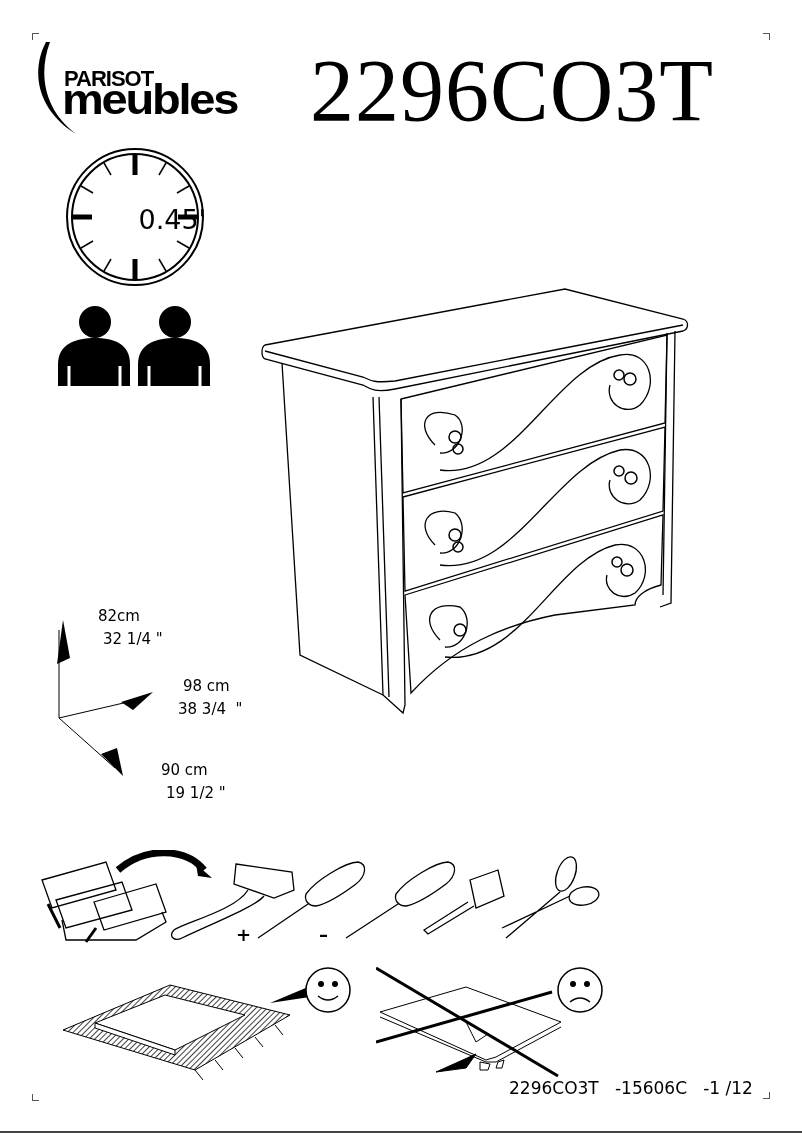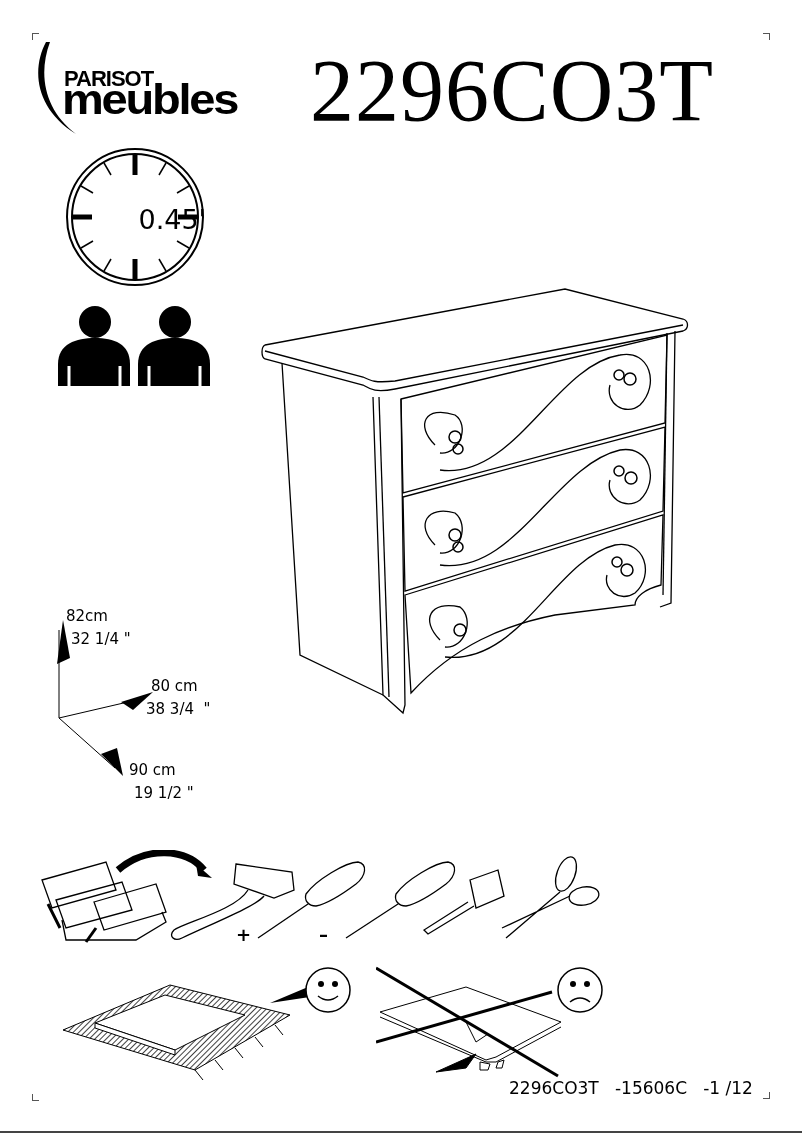--- a/index.html
+++ b/index.html
@@ -9,21 +9,21 @@
   .corner { position: absolute; width: 6px; height: 6px; border-color: #555; border-style: solid; border-width: 0; }
   .c-tl { left: 32px; top: 33px; border-left-width: 1px; border-top-width: 1px; }
   .c-tr { left: 763px; top: 33px; border-right-width: 1px; border-top-width: 1px; }
   .c-bl { left: 32px; top: 1094px; border-left-width: 1px; border-bottom-width: 1px; }
   .c-br { left: 763px; top: 1092px; border-right-width: 1px; border-bottom-width: 1px; }
   .title { left: 310px; top: 22px; font-size: 88px; line-height: 100px; letter-spacing: 1px; font-family: Liberation Serif, serif; margin-top: 19px; }
   .logo { left: 34px; top: 38px; width: 240px; height: 100px; }
   .logo .brand1 { position: absolute; left: 30px; top: 28px; font-family: "Liberation Sans", sans-serif; font-weight: bold; font-size: 22px; letter-spacing: -1px; }
   .logo .brand2 { position: absolute; left: 28px; top: 38px; font-family: "Liberation Sans", sans-serif; font-weight: bold; font-size: 42px; letter-spacing: -2px; transform: scaleX(1.12); transform-origin: left; }
   .clock-label { left: 66px; top: 204px; width: 140px; text-align: right; font-size: 27px; }
-  .dim { font-size: 15px; line-height: 22px; white-space: pre; }
+  .dim { font-size: 15px; line-height: 22px; white-space: pre; margin-left: 32px; }
   .footer { left: 509px; top: 1078px; font-size: 17px; white-space: pre; }
   .bottom-bar { left: 0; top: 1131px; width: 802px; height: 2px; background: #444; }
 </style>
 </head>
 <body>
 
 <div class="corner c-tl"></div>
 <div class="corner c-tr"></div>
 <div class="corner c-bl"></div>
 <div class="corner c-br"></div>
@@ -116,21 +116,21 @@
 <svg class="abs" style="left:55px;top:620px" width="160" height="160" viewBox="0 0 160 160">
   <line x1="4" y1="98" x2="4" y2="10" stroke="#000" stroke-width="1"></line>
   <polygon points="2,44 8,0 15,38" fill="#000"></polygon>
   <line x1="4" y1="98" x2="90" y2="78" stroke="#000" stroke-width="1"></line>
   <polygon points="66,82 98,72 78,90" fill="#000"></polygon>
   <line x1="4" y1="98" x2="60" y2="148" stroke="#000" stroke-width="1"></line>
   <polygon points="46,134 68,156 62,128" fill="#000"></polygon>
 </svg>
 <div class="abs dim" style="left:66px;top:605px">82cm</div>
 <div class="abs dim" style="left:71px;top:628px">32 1/4 "</div>
-<div class="abs dim" style="left:151px;top:675px">80 cm</div>
+<div class="abs dim" style="left:151px;top:675px">98 cm</div>
 <div class="abs dim" style="left:146px;top:698px">38 3/4  "</div>
 <div class="abs dim" style="left:129px;top:759px">90 cm</div>
 <div class="abs dim" style="left:134px;top:782px">19 1/2 "</div>
 
 <svg class="abs" style="left:36px;top:850px" width="570" height="95" viewBox="0 0 570 95" fill="none" stroke="#000" stroke-width="1.3">
   <g>
     <path d="M6 30 L70 12 L80 40 L16 58 Z"></path>
     <path d="M20 50 L86 32 L96 60 L30 78 Z"></path>
     <path d="M58 52 L120 34 L130 62 L68 80 Z"></path>
     <path d="M26 70 L30 90 L100 90 L130 72 L126 62"></path>

